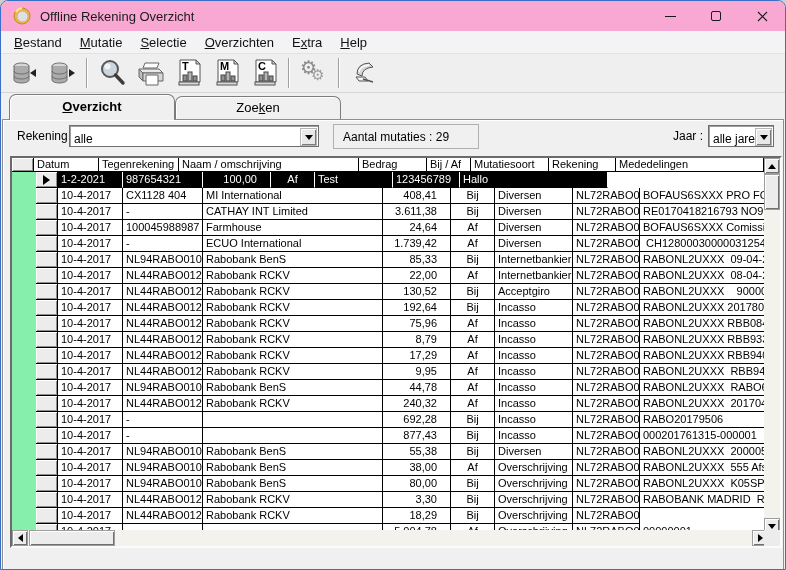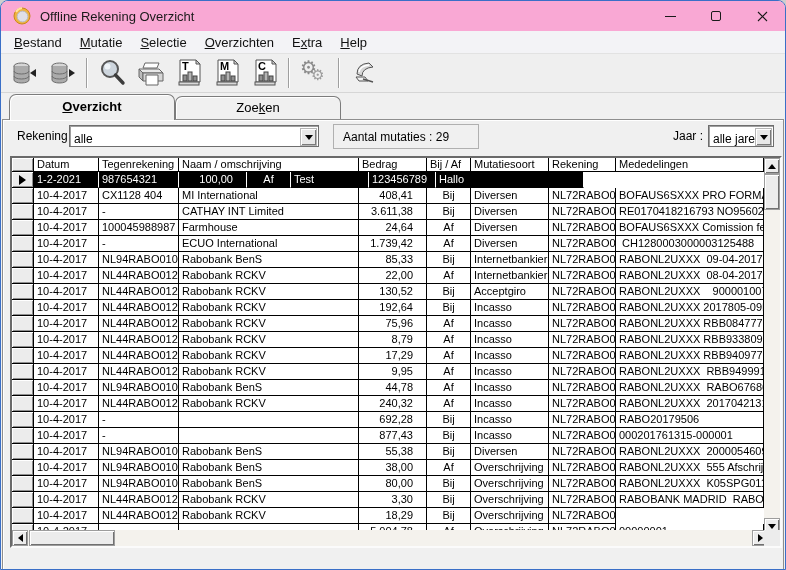--- a/index.html
+++ b/index.html
@@ -54,21 +54,21 @@
   .tri-right{ width:0; height:0; border-top:4px solid transparent; border-bottom:4px solid transparent; border-left:5px solid #000; }
   .info-panel { position:absolute; left:330px; top:4px; width:146px; height:25px;
                 border:1px solid #b0b0b0; display:flex; align-items:center; font-size:12px; padding-left:9px; white-space:pre; }
   
   .grid { position:absolute; left:7px; top:36px; width:772px; height:392px;
           border:2px solid; border-color:#6a6a6a #fbfbfb #fbfbfb #6a6a6a; background:#fff; overflow:hidden; }
   .grid-inner { position:relative; width:100%; height:100%; }
   .grid-header { display:flex; height:14px; background:#fff; }
   .hcell { font-size:11px; line-height:13px; padding-left:3px; white-space:pre; overflow:hidden;
            border-right:1px solid #000; border-bottom:1px solid #000; flex:0 0 auto; background:#fff; }
-  .rows-viewport { height:360px; overflow:hidden; background:#86efac; }
+  .rows-viewport { height:360px; overflow:hidden; background:#86efac;padding-left:24px; }
   .grid-row { display:flex; height:16px; background:#fff; }
   .cell { font-size:11px; line-height:15px; padding:0 3px; white-space:pre; overflow:hidden;
           border-right:1px solid #000; border-bottom:1px solid #000; flex:0 0 auto; color:#000; }
   .cell.num { text-align:right; padding-right:13px; }
   .cell.ctr { text-align:center; }
   .sel-cell { flex:0 0 22px; background:#ececec; border-right:1px solid #000; border-bottom:1px solid #000;
               box-shadow:inset 1px 1px 0 #ffffff, inset -1px -1px 0 #8e8e8e;
               display:flex; align-items:center; justify-content:center; }
   .grid-row.selected .cell { background:#000; color:#fff; border-right-color:#fff; }
   .row-arrow { width:0; height:0; border-top:5px solid transparent; border-bottom:5px solid transparent; border-left:7px solid #000; }

